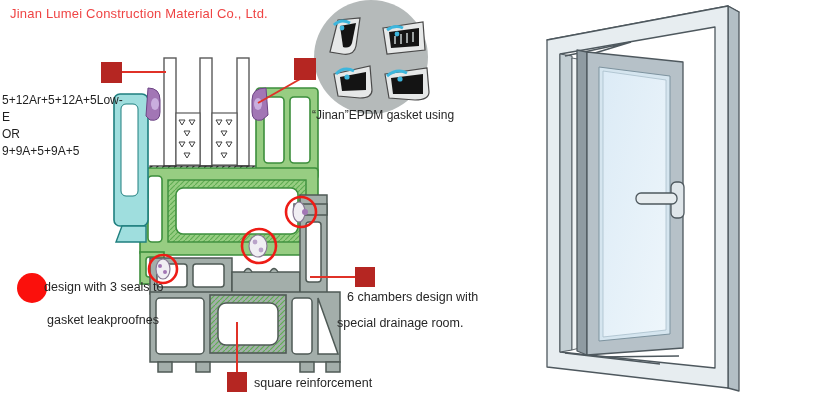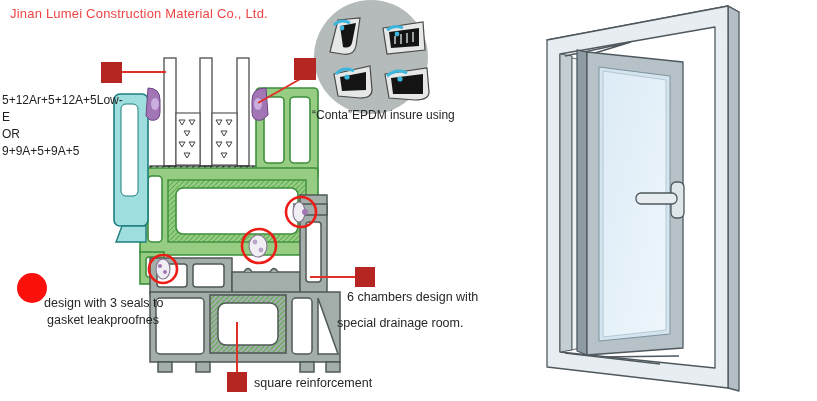--- a/index.html
+++ b/index.html
@@ -3,21 +3,21 @@
 <meta charset="utf-8">
 <style>
   html,body{margin:0;padding:0;background:#ffffff;}
   #root{position:relative;width:817px;height:401px;background:#ffffff;overflow:hidden;
         font-family:"Liberation Sans", sans-serif;color:#2e2e2e;}
   .abs{position:absolute;}
   .company-title{left:10px;top:6px;font-size:13px;letter-spacing:.2px;color:#ef4444;text-align:center;}
   .spec{left:2px;top:92px;width:128px;font-size:12px;line-height:17px;color:#1f1f1f;font-weight:500;}
   .caption{left:312px;top:108px;font-size:12px;color:#262626;}
   .note{font-size:12.5px;color:#262626;}
-  .seals-1{left:44px;top:296px;}
+  .seals-1{left:44px;top:280px;}
   .seals-2{left:47px;top:313px;}
   .chambers-1{left:347px;top:290px;}
   .chambers-2{left:337px;top:316px;}
   .reinforcement{left:254px;top:376px;}
   svg{display:block;}
 </style>
 </head>
 <body>
 
 <div id="root">
@@ -215,21 +215,21 @@
   </svg>
 
   <div class="abs company-title">Jinan Lumei Construction Material Co., Ltd.</div>
 
   <div class="abs spec">
     <div>5+12Ar+5+12A+5Low-E</div>
     <div>OR</div>
     <div>9+9A+5+9A+5</div>
   </div>
 
-  <div class="abs caption">“Conta”EPDM insure using</div>
+  <div class="abs caption">“Jinan”EPDM gasket using</div>
 
   <div class="abs note seals-1">design with 3 seals to</div>
   <div class="abs note seals-2">gasket leakproofnes</div>
 
   <div class="abs note chambers-1">6 chambers design with</div>
   <div class="abs note reinforcement">square reinforcement</div>
 
   <div class="abs note chambers-2">special drainage room.</div>
 
 </div>

